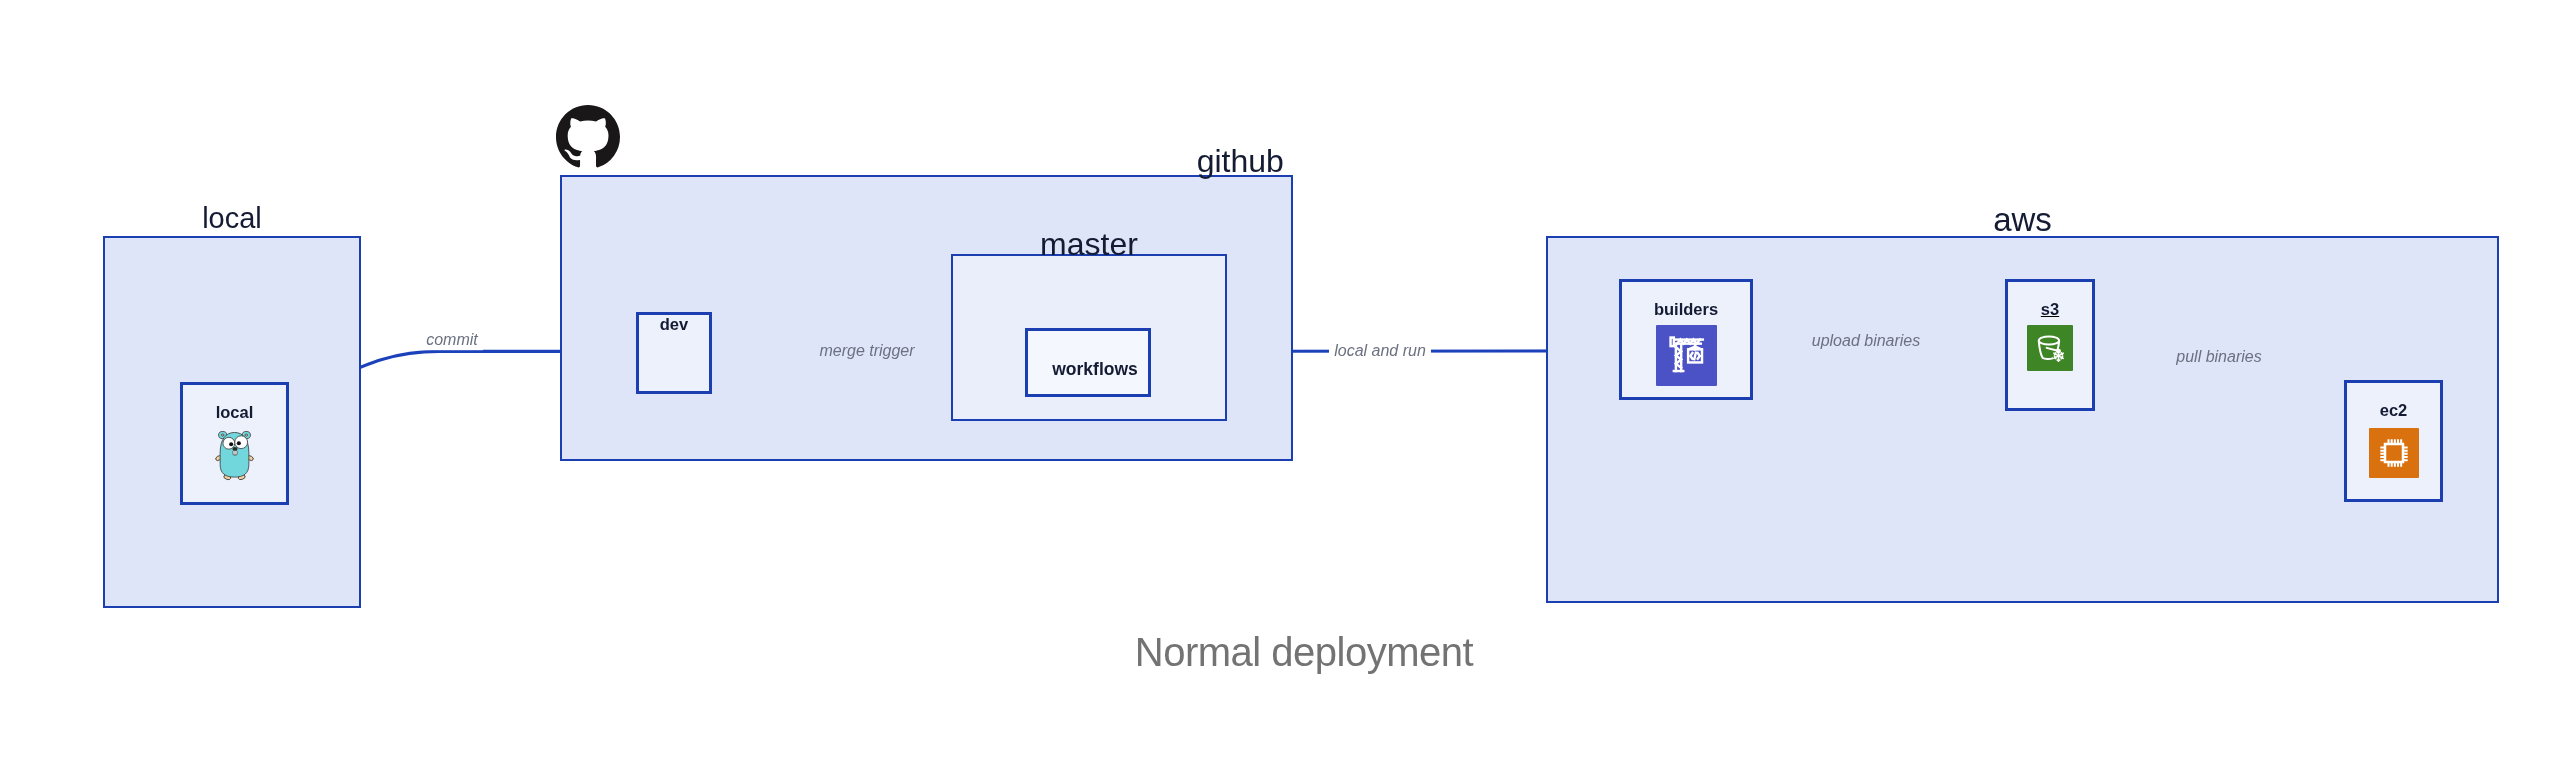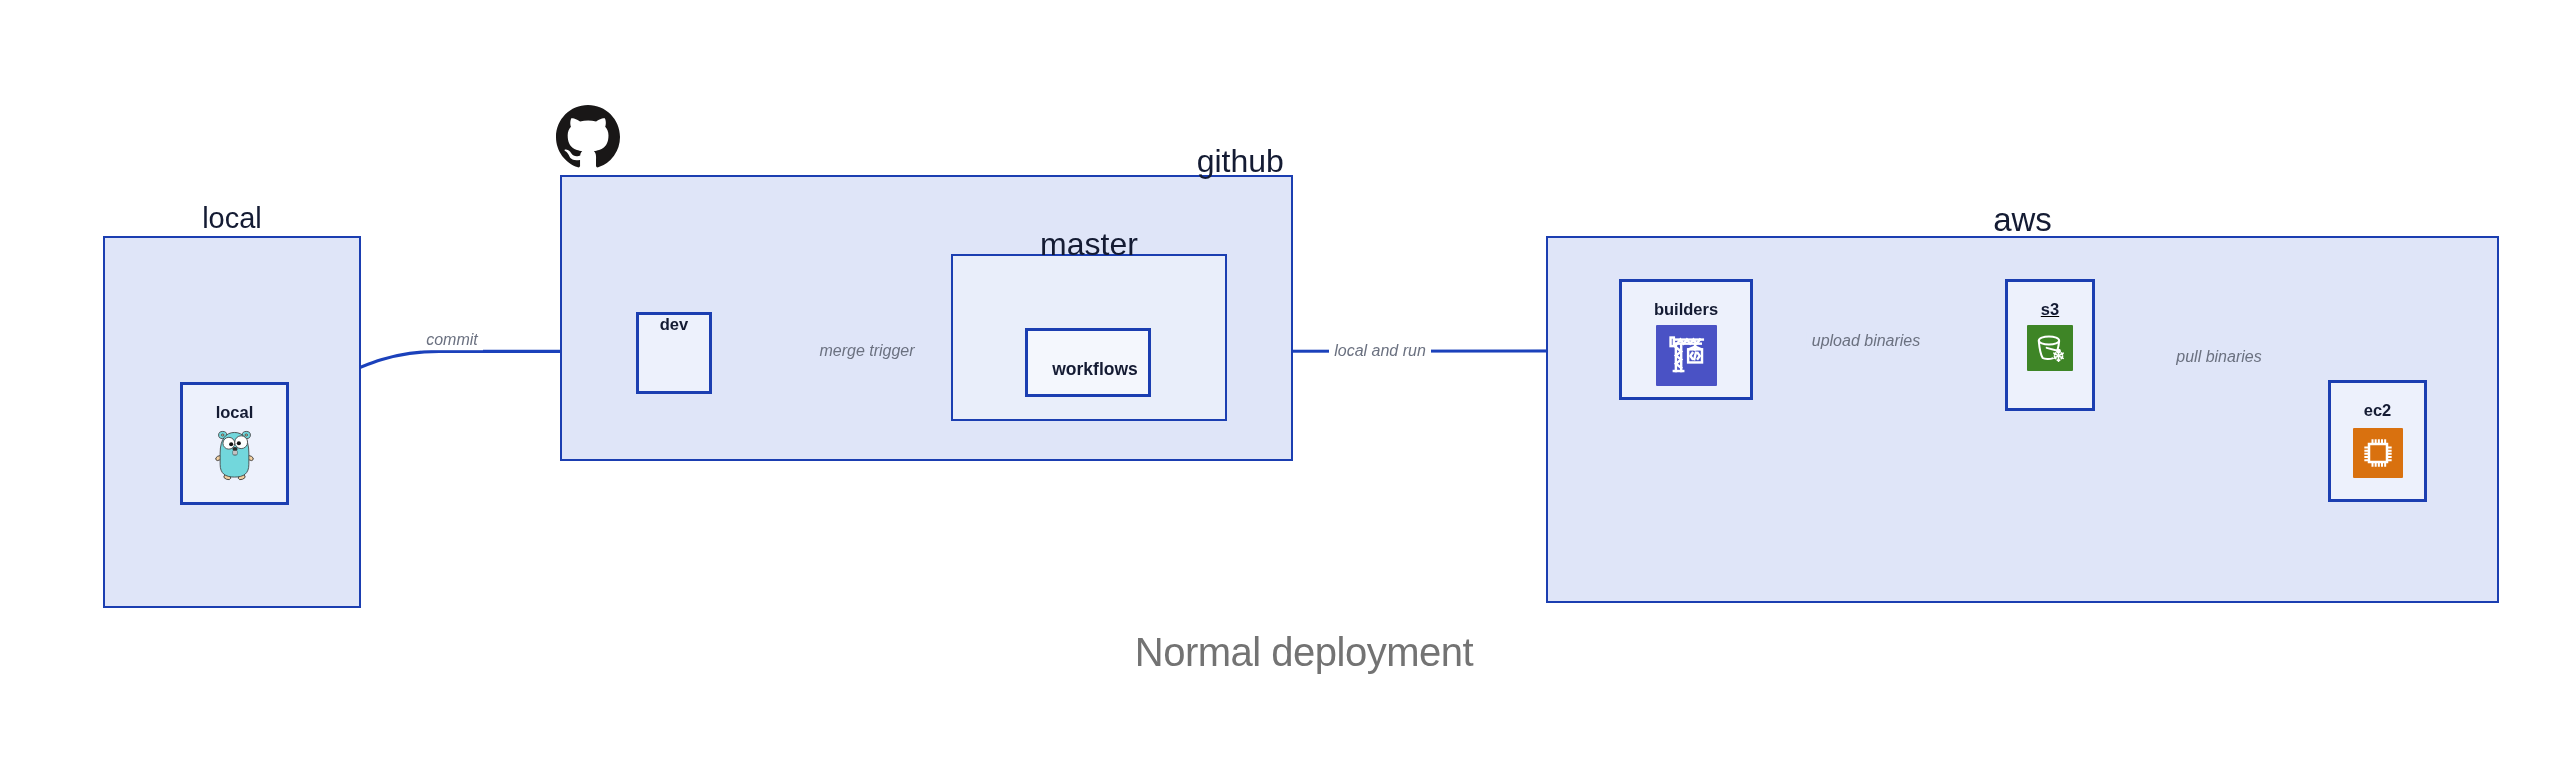--- a/index.html
+++ b/index.html
@@ -196,21 +196,21 @@
             <path d="M14.2 15 L20.2 18.4"></path>
             <path d="M20.2 15 L14.2 18.4"></path>
             <path d="M16.4 13.9 L18 13.9 M16.4 19.5 L18 19.5"></path>
             <path d="M14.6 16.2 L15.4 14.9 M19 18.5 L19.8 17.2"></path>
             <path d="M14.6 17.2 L15.4 18.5 M19 14.9 L19.8 16.2"></path>
           </g>
         </svg>
       </div>
     </div>
 
-    <div class="node n-ec2" style="left:780px;top:142px;">
+    <div class="node n-ec2" style="left:796px;top:142px;">
       <div class="node-label">ec2</div>
       <div class="icon-tile tile-ec2">
         <svg width="40" height="40" viewBox="0 0 24 24" fill="none" stroke="#ffffff" stroke-width="1.5" stroke-linecap="square">
           <rect x="6.6" y="6.6" width="10.8" height="10.8"></rect>
           <g stroke-width="1.2">
             <path d="M8.7 6.4 V4.4 M10.6 6.4 V4.4 M12.5 6.4 V4.4 M14.4 6.4 V4.4 M16.3 6.4 V4.4"></path>
             <path d="M8.7 19.6 V17.6 M10.6 19.6 V17.6 M12.5 19.6 V17.6 M14.4 19.6 V17.6 M16.3 19.6 V17.6"></path>
             <path d="M6.4 8.7 H4.4 M6.4 10.6 H4.4 M6.4 12.5 H4.4 M6.4 14.4 H4.4 M6.4 16.3 H4.4"></path>
             <path d="M19.6 8.7 H17.6 M19.6 10.6 H17.6 M19.6 12.5 H17.6 M19.6 14.4 H17.6 M19.6 16.3 H17.6"></path>
           </g>

